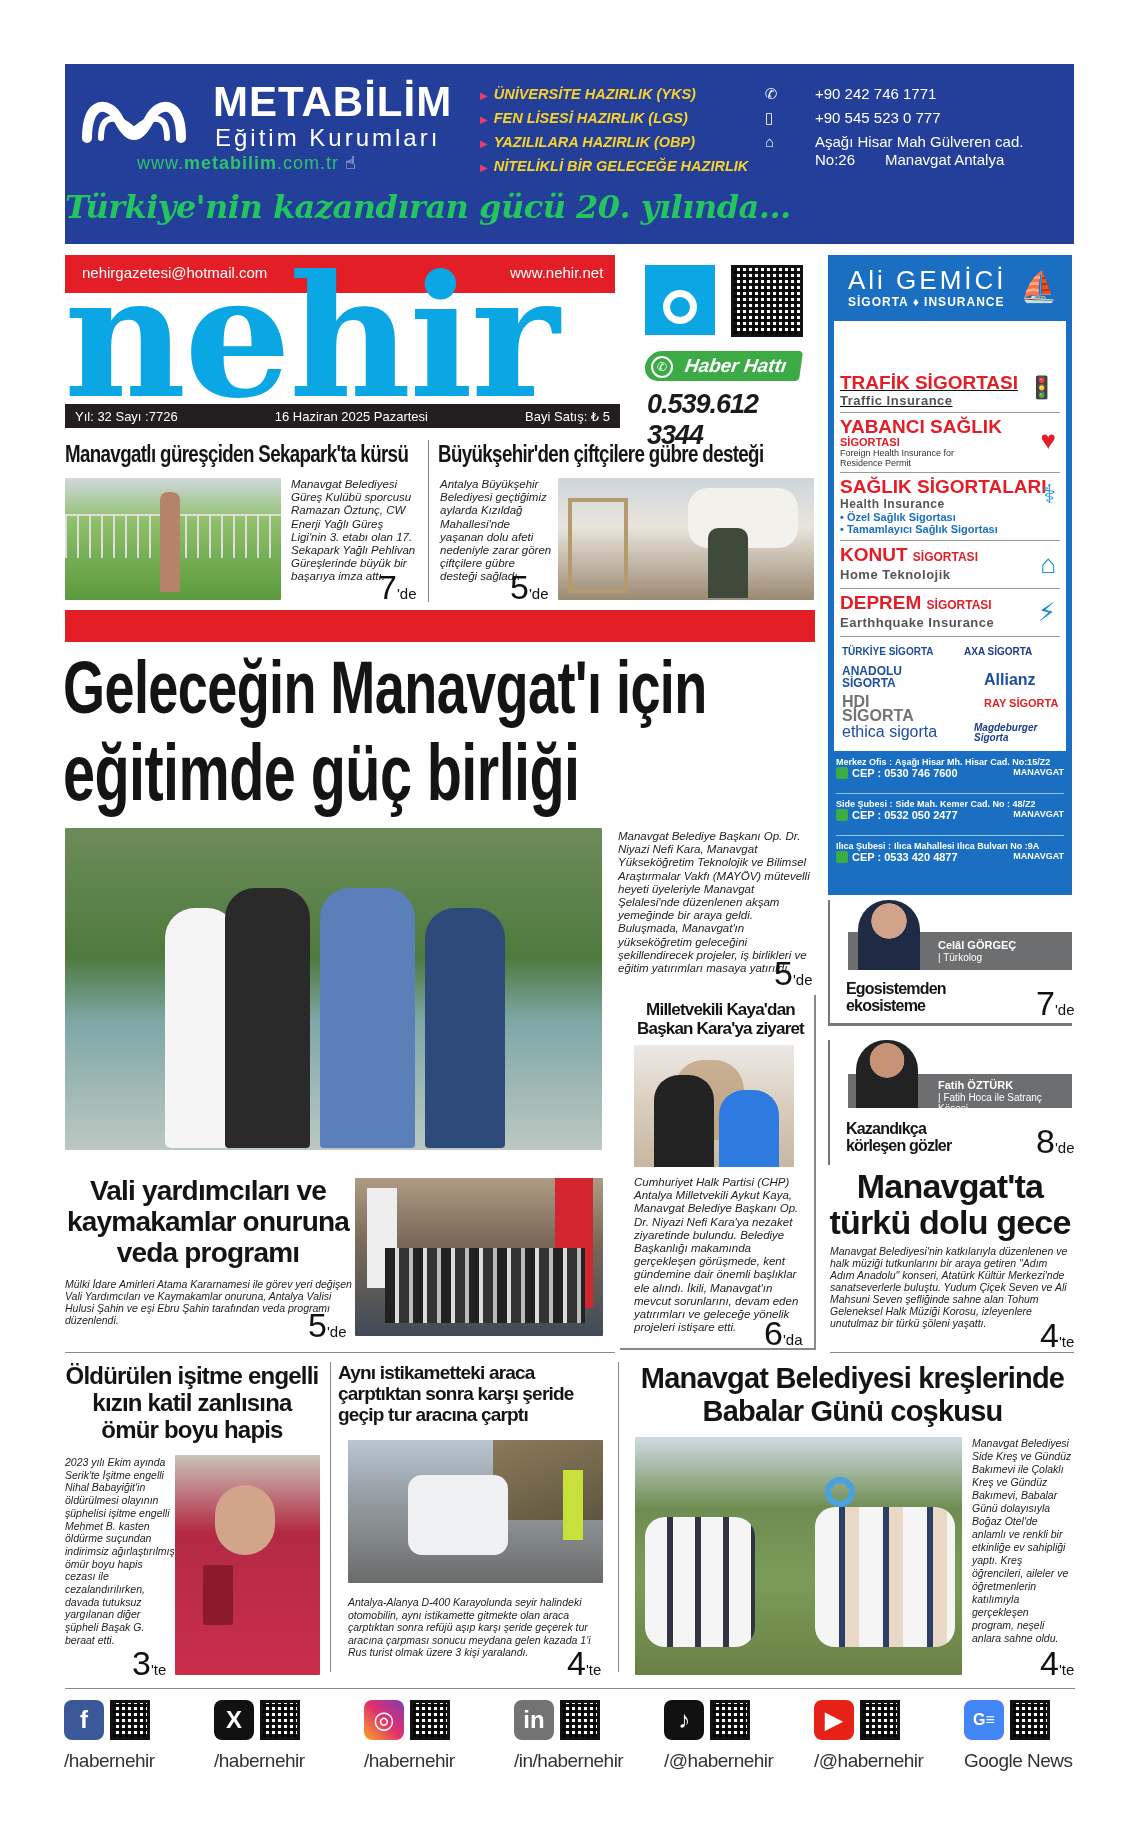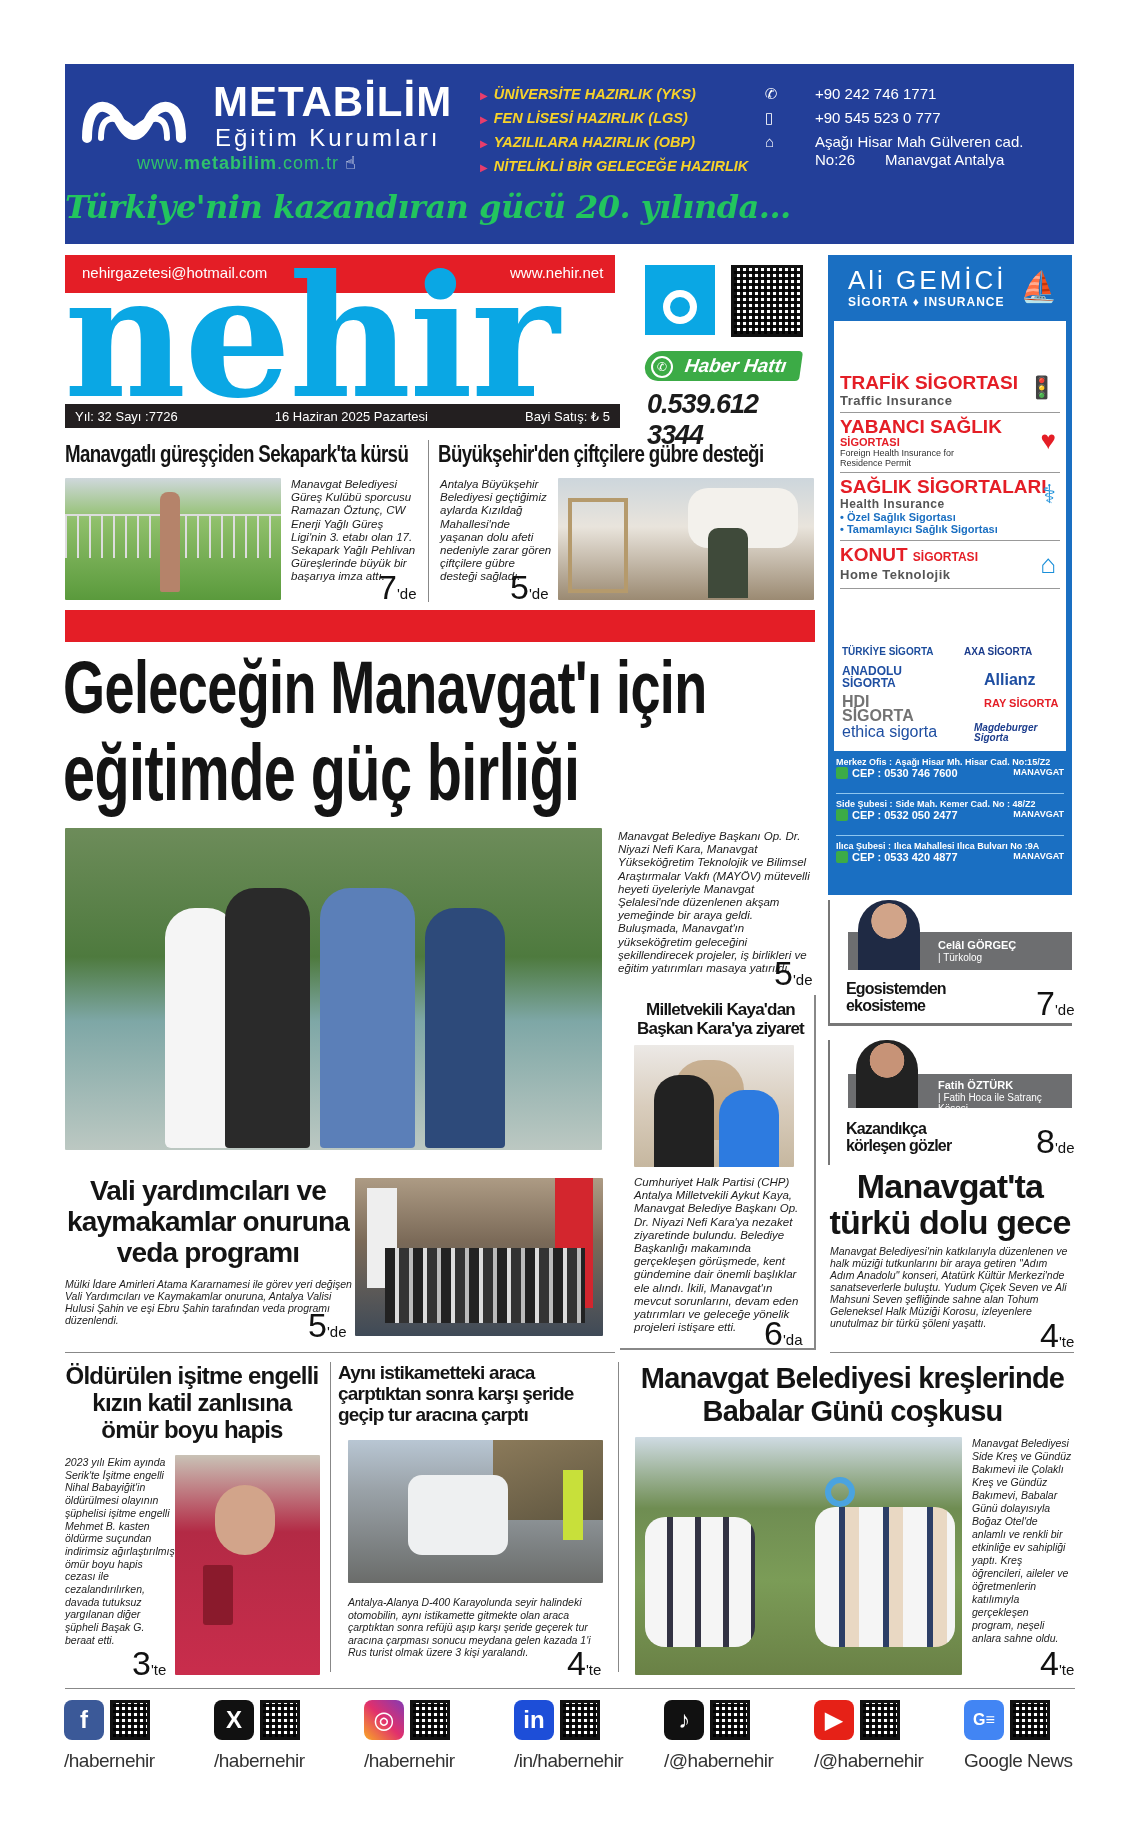--- a/index.html
+++ b/index.html
@@ -147,21 +147,21 @@
   <div class="nl-phone">0.539.612 3344</div>
 </div>
 
 <div id="ins-ad" class="abs">
   <div class="ins-head">
     <div class="ins-name">Ali GEMİCİ</div>
     <div class="ins-sub">SİGORTA ♦ INSURANCE</div>
     <div style="position:absolute;right:14px;top:14px;font-size:30px;color:#f58220;">⛵</div>
   </div>
   <div class="ins-white">
-    <div class="ins-item" style="top:52px;height:40px;">
+    <div class="ins-item" style="top:52px;height:40px;text-decoration:underline;">
       <div class="t">TRAFİK SİGORTASI</div>
       <div class="s">Traffic Insurance</div>
       <div class="ins-icon" style="top:2px;font-size:22px;">🚦</div>
     </div>
     <div class="ins-item" style="top:96px;height:56px;">
       <div class="t">YABANCI SAĞLIK</div>
       <div class="t" style="font-size:11px;line-height:11px;">SİGORTASI</div>
       <div class="xs" style="width:130px;">Foreign Health Insurance for Residence Permit</div>
       <div class="ins-icon" style="top:8px;color:#e41e26;">♥</div>
     </div>
@@ -169,20 +169,25 @@
       <div class="t">SAĞLIK SİGORTALARI</div>
       <div class="s" style="font-size:12px;">Health Insurance</div>
       <div class="bl">• <span>Özel Sağlık Sigortası</span></div>
       <div class="bl">• <span>Tamamlayıcı Sağlık Sigortası</span></div>
       <div class="ins-icon" style="top:2px;">⚕</div>
     </div>
     <div class="ins-item" style="top:224px;height:44px;">
       <div class="t"><span>KONUT</span> <small>SİGORTASI</small></div>
       <div class="s">Home Teknolojik</div>
       <div class="ins-icon" style="top:4px;">⌂</div>
+    </div>
+    <div class="ins-item" style="top:272px;height:44px;">
+      <div class="t"><span>DEPREM</span> <small>SİGORTASI</small></div>
+      <div class="s">Earthhquake Insurance</div>
+      <div class="ins-icon" style="top:4px;">⚡</div>
     </div>
     <div class="brand" style="left:8px;top:325px;color:#1b4c9c;font-size:10px;">TÜRKİYE SİGORTA</div>
     <div class="brand" style="left:130px;top:325px;color:#1b3c8c;font-size:10px;">AXA SİGORTA</div>
     <div class="brand" style="left:8px;top:344px;width:80px;color:#1e4ea1;line-height:12px;">ANADOLU SİGORTA</div>
     <div class="brand" style="left:150px;top:350px;color:#1e4ea1;font-size:16px;">Allianz</div>
     <div class="brand" style="left:8px;top:374px;width:70px;color:#737373;font-size:16px;line-height:14px;">HDI SİGORTA</div>
     <div class="brand" style="left:150px;top:376px;color:#e41e26;font-size:11px;">RAY SİGORTA</div>
     <div class="brand" style="left:8px;top:402px;color:#1e4ea1;font-weight:400;font-size:16px;">ethica sigorta</div>
     <div class="brand" style="left:140px;top:402px;width:90px;color:#1b3c8c;font-size:10px;font-style:italic;line-height:10px;">Magdeburger Sigorta</div>
   </div>
@@ -328,21 +333,21 @@
   <div class="ico" style="background:#111;">X</div>
   <div class="qr sq"></div>
   <div class="lb">/habernehir</div>
 </div>
 <div class="social" style="left:364px;">
   <div class="ico" style="background:linear-gradient(45deg,#f9a825,#e1306c,#833ab4);">◎</div>
   <div class="qr sq"></div>
   <div class="lb">/habernehir</div>
 </div>
 <div class="social" style="left:514px;">
-  <div class="ico" style="background:#1d4ed8;">in</div>
+  <div class="ico" style="background:#737373;">in</div>
   <div class="qr sq"></div>
   <div class="lb">/in/habernehir</div>
 </div>
 <div class="social" style="left:664px;">
   <div class="ico" style="background:#111;">♪</div>
   <div class="qr sq"></div>
   <div class="lb">/@habernehir</div>
 </div>
 <div class="social" style="left:814px;">
   <div class="ico" style="background:#e62117;">▶</div>

